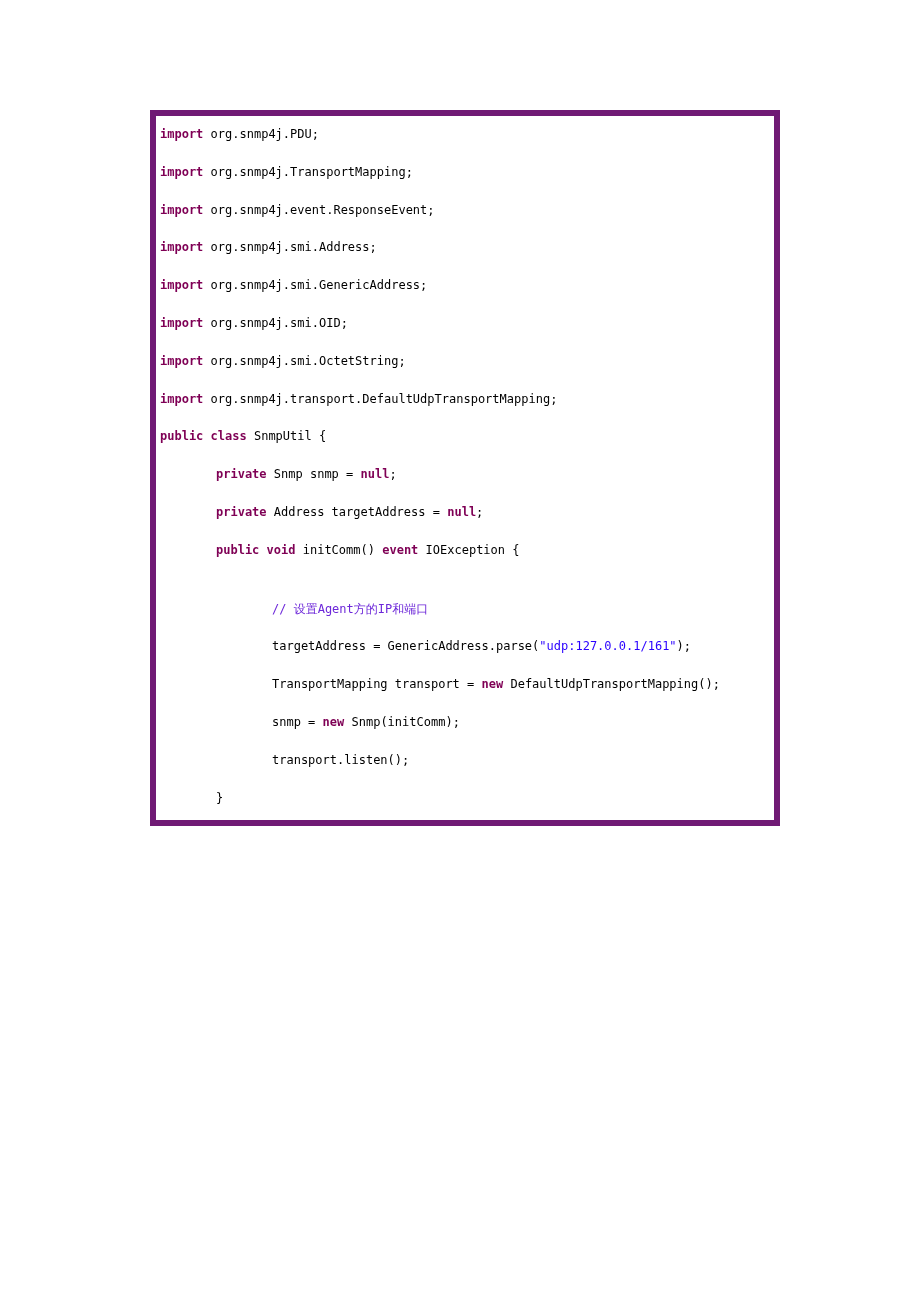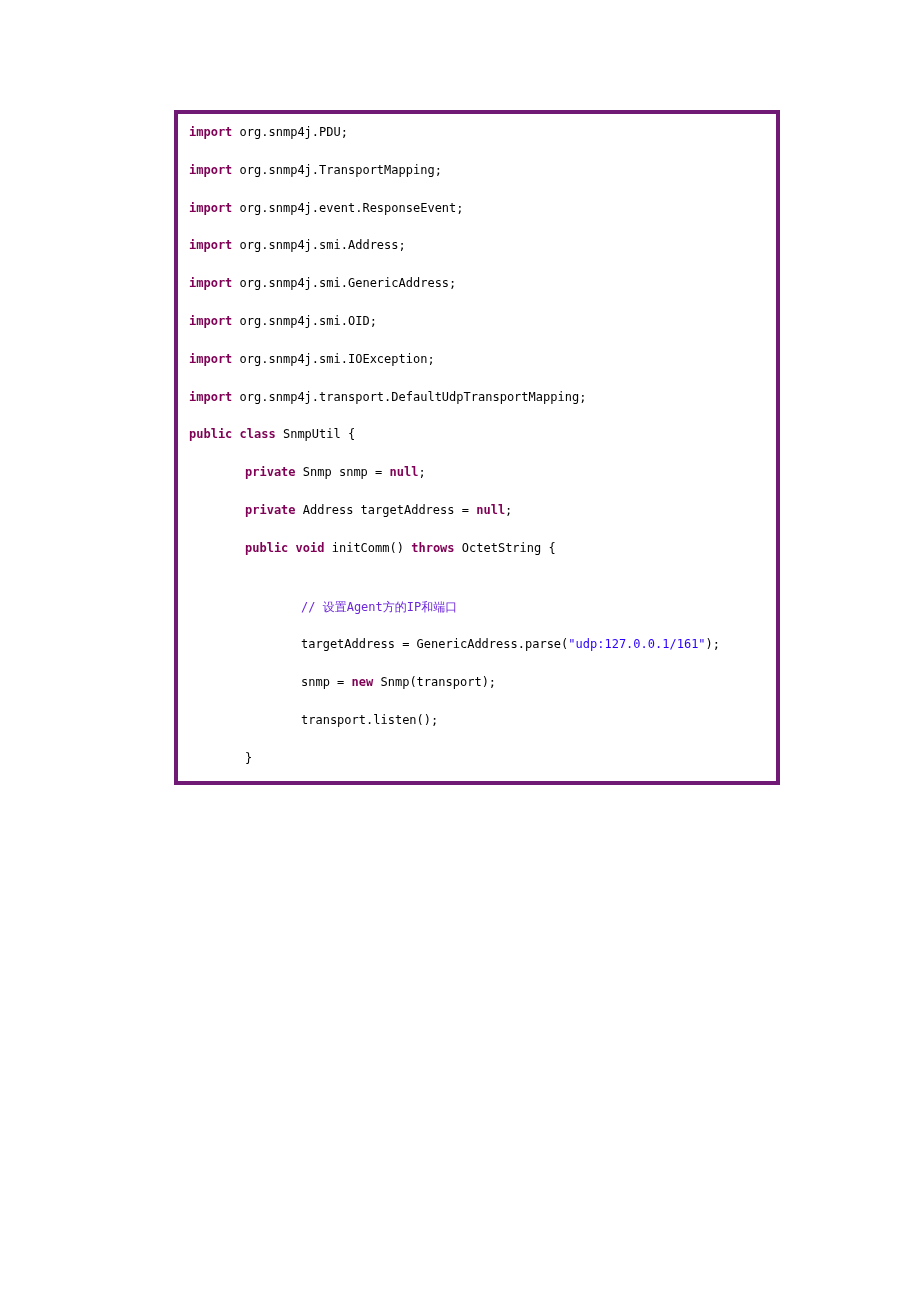--- a/index.html
+++ b/index.html
@@ -8,27 +8,26 @@
     background: #ffffff;
     font-family: "SimSun", "宋体", monospace;
     width: 920px;
   }
   .page {
     padding: 110px 140px 110px 150px;
     box-sizing: border-box;
     width: 920px;
   }
   .code-box {
-    border: 4px solid #701a75;
-    padding: 10px 12px 8px 11px;
+    border: 6px solid #701a75;
+    padding: 10px 12px 8px 4px;
     font-size: 12px;
     line-height: 1.4;
     color: #000;
     word-break: break-all;
-    margin-left: 24px;
   }
   .code-line {
     white-space: pre-wrap;
     margin-bottom: 21px;
   }
   .code-line:last-child {
     margin-bottom: 0;
   }
   .kw { color: #7f0055; font-weight: bold; }
   .plain { color: #000; }
@@ -43,36 +42,37 @@
 
 <div class="page">
   <div class="code-box">
 
     <div class="code-line"><span class="kw">import</span><span class="plain"> org.snmp4j.PDU;</span></div>
     <div class="code-line"><span class="kw">import</span><span class="plain"> org.snmp4j.TransportMapping;</span></div>
     <div class="code-line"><span class="kw">import</span><span class="plain"> org.snmp4j.event.ResponseEvent;</span></div>
     <div class="code-line"><span class="kw">import</span><span class="plain"> org.snmp4j.smi.Address;</span></div>
     <div class="code-line"><span class="kw">import</span><span class="plain"> org.snmp4j.smi.GenericAddress;</span></div>
     <div class="code-line"><span class="kw">import</span><span class="plain"> org.snmp4j.smi.OID;</span></div>
-    <div class="code-line"><span class="kw">import</span><span class="plain"> org.snmp4j.smi.IOException;</span></div>
+    <div class="code-line"><span class="kw">import</span><span class="plain"> org.snmp4j.smi.OctetString;</span></div>
     <div class="code-line"><span class="kw">import</span><span class="plain"> org.snmp4j.transport.DefaultUdpTransportMapping;</span></div>
 
     <div class="code-line"><span class="kw">public</span><span> </span><span class="kw">class</span><span class="plain"> SnmpUtil {</span></div>
 
     <div class="code-line indent1"><span class="kw">private</span><span class="plain"> Snmp snmp = </span><span class="kw">null</span><span class="plain">;</span></div>
 
     <div class="code-line indent1"><span class="kw">private</span><span class="plain"> Address targetAddress = </span><span class="kw">null</span><span class="plain">;</span></div>
 
-    <div class="code-line indent1 gap"><span class="kw">public</span><span> </span><span class="kw">void</span><span class="plain"> initComm() </span><span class="kw">throws</span><span class="plain"> OctetString {</span></div>
+    <div class="code-line indent1 gap"><span class="kw">public</span><span> </span><span class="kw">void</span><span class="plain"> initComm() </span><span class="kw">event</span><span class="plain"> IOException {</span></div>
 
     <div class="code-line indent2"><span class="comment">// 设置Agent方的IP和端口</span></div>
 
     <div class="code-line indent2"><span class="plain">targetAddress = GenericAddress.parse(</span><span class="str">"udp:127.0.0.1/161"</span><span class="plain">);</span></div>
 
+    <div class="code-line indent2"><span class="plain">TransportMapping transport = </span><span class="kw">new</span><span class="plain"> DefaultUdpTransportMapping();</span></div>
 
-    <div class="code-line indent2"><span class="plain">snmp = </span><span class="kw">new</span><span class="plain"> Snmp(transport);</span></div>
+    <div class="code-line indent2"><span class="plain">snmp = </span><span class="kw">new</span><span class="plain"> Snmp(initComm);</span></div>
 
     <div class="code-line indent2"><span class="plain">transport.listen();</span></div>
 
     <div class="code-line indent1" style="margin-bottom:6px;"><span class="plain">}</span></div>
 
   </div>
 </div>
 
 </body></html>

